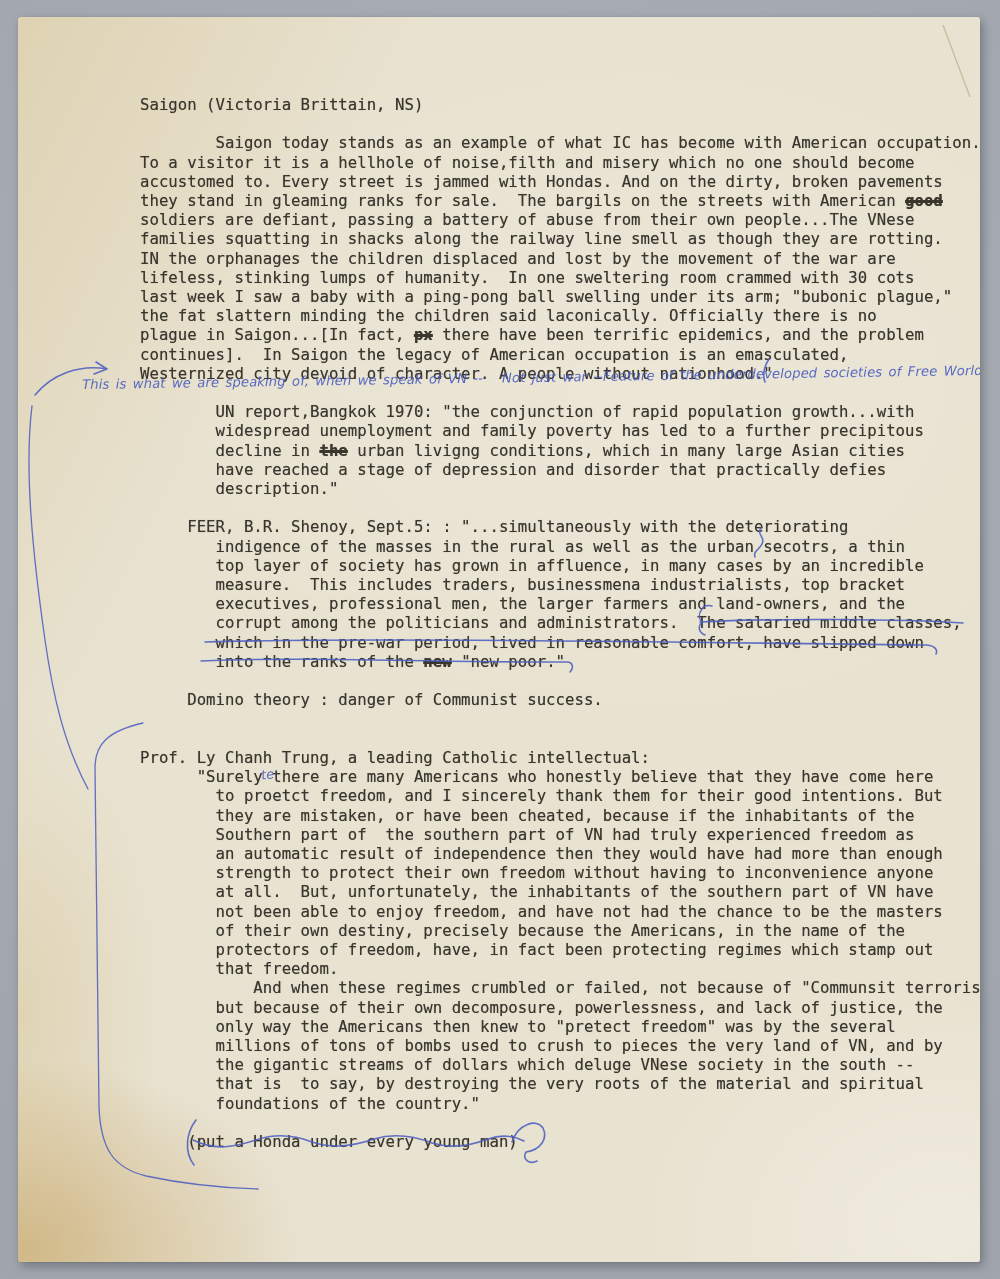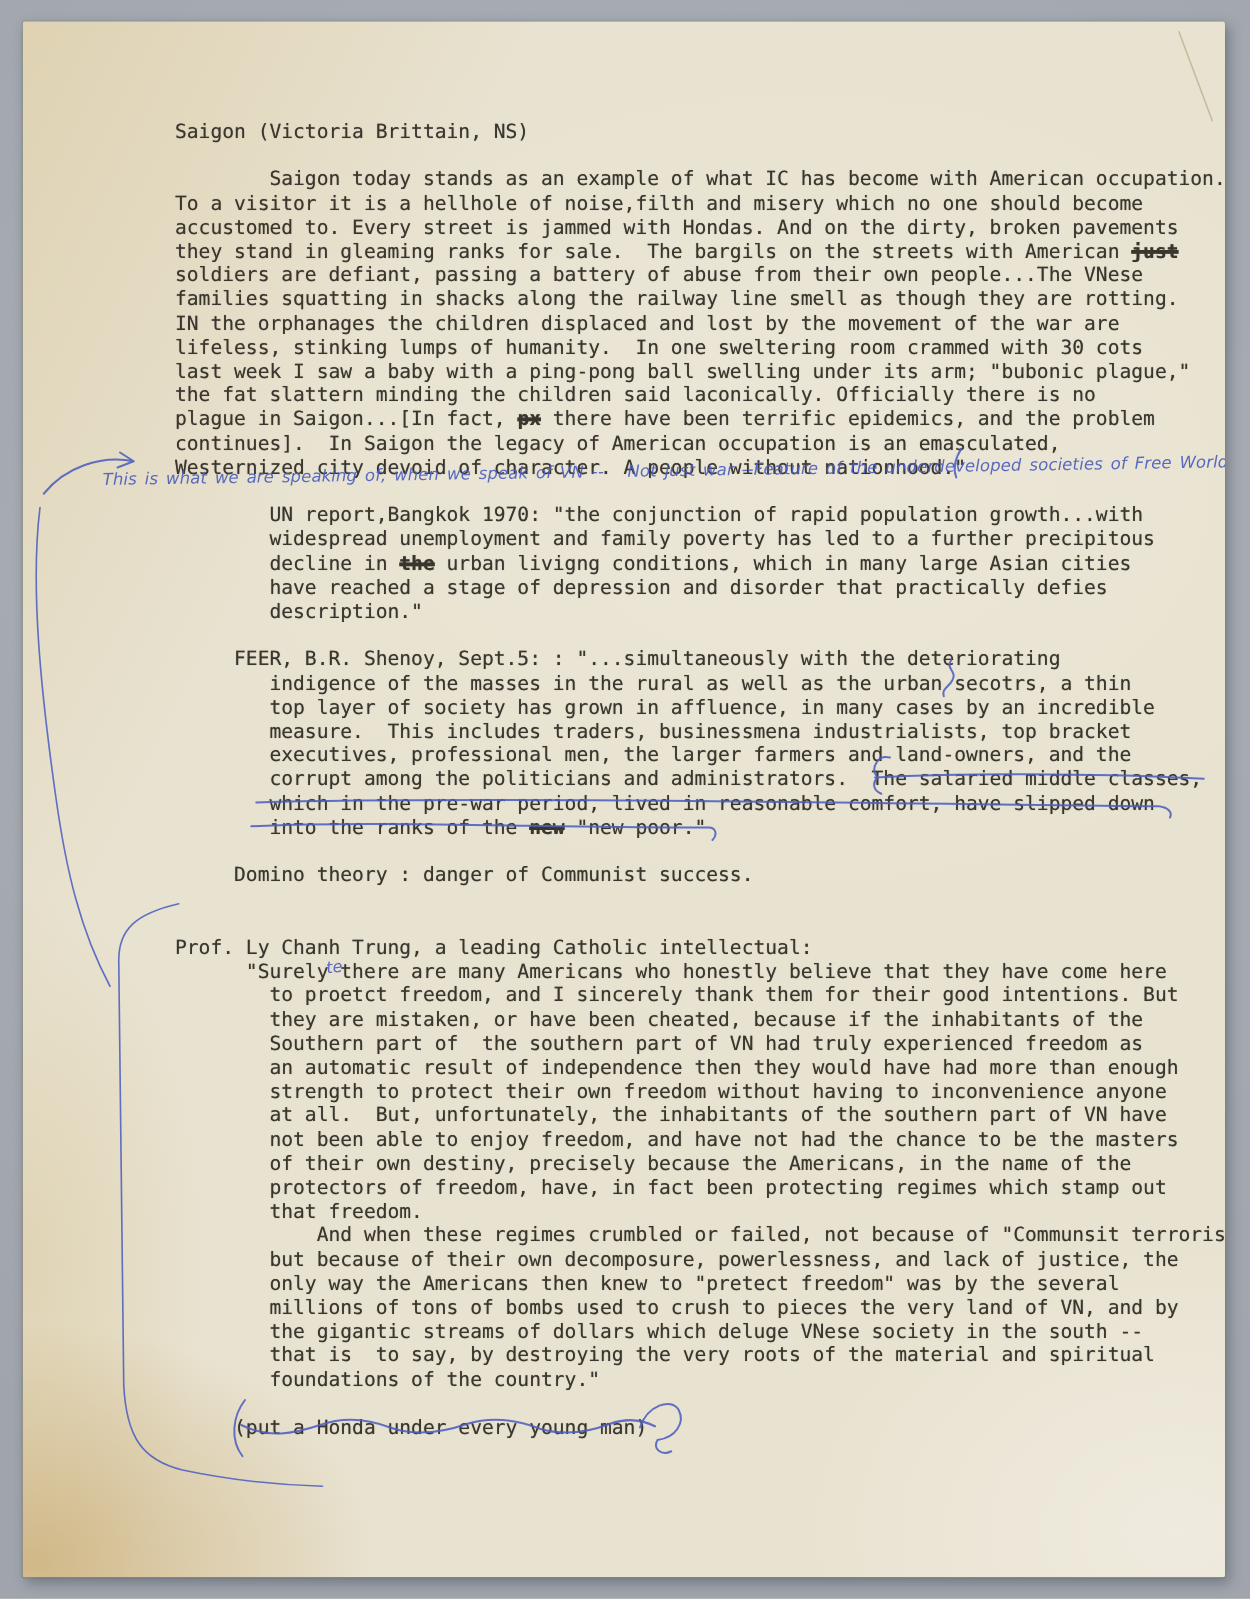--- a/index.html
+++ b/index.html
@@ -46,21 +46,21 @@
 </style>
 </head>
 <body>
 
 <div class="paper">
   <pre class="typed">Saigon (Victoria Brittain, NS)
 
         Saigon today stands as an example of what IC has become with American occupation.
 To a visitor it is a hellhole of noise,filth and misery which no one should become
 accustomed to. Every street is jammed with Hondas. And on the dirty, broken pavements
-they stand in gleaming ranks for sale.  The bargils on the streets with American <s class="ots">just</s>
+they stand in gleaming ranks for sale.  The bargils on the streets with American <s class="ots">good</s>
 soldiers are defiant, passing a battery of abuse from their own people...The VNese
 families squatting in shacks along the railway line smell as though they are rotting.
 IN the orphanages the children displaced and lost by the movement of the war are
 lifeless, stinking lumps of humanity.  In one sweltering room crammed with 30 cots
 last week I saw a baby with a ping-pong ball swelling under its arm; "bubonic plague,"
 the fat slattern minding the children said laconically. Officially there is no
 plague in Saigon...[In fact, <s class="ots">px</s> there have been terrific epidemics, and the problem
 continues].  In Saigon the legacy of American occupation is an emasculated,
 Westernized city devoid of character. A people without nationhood."
 

